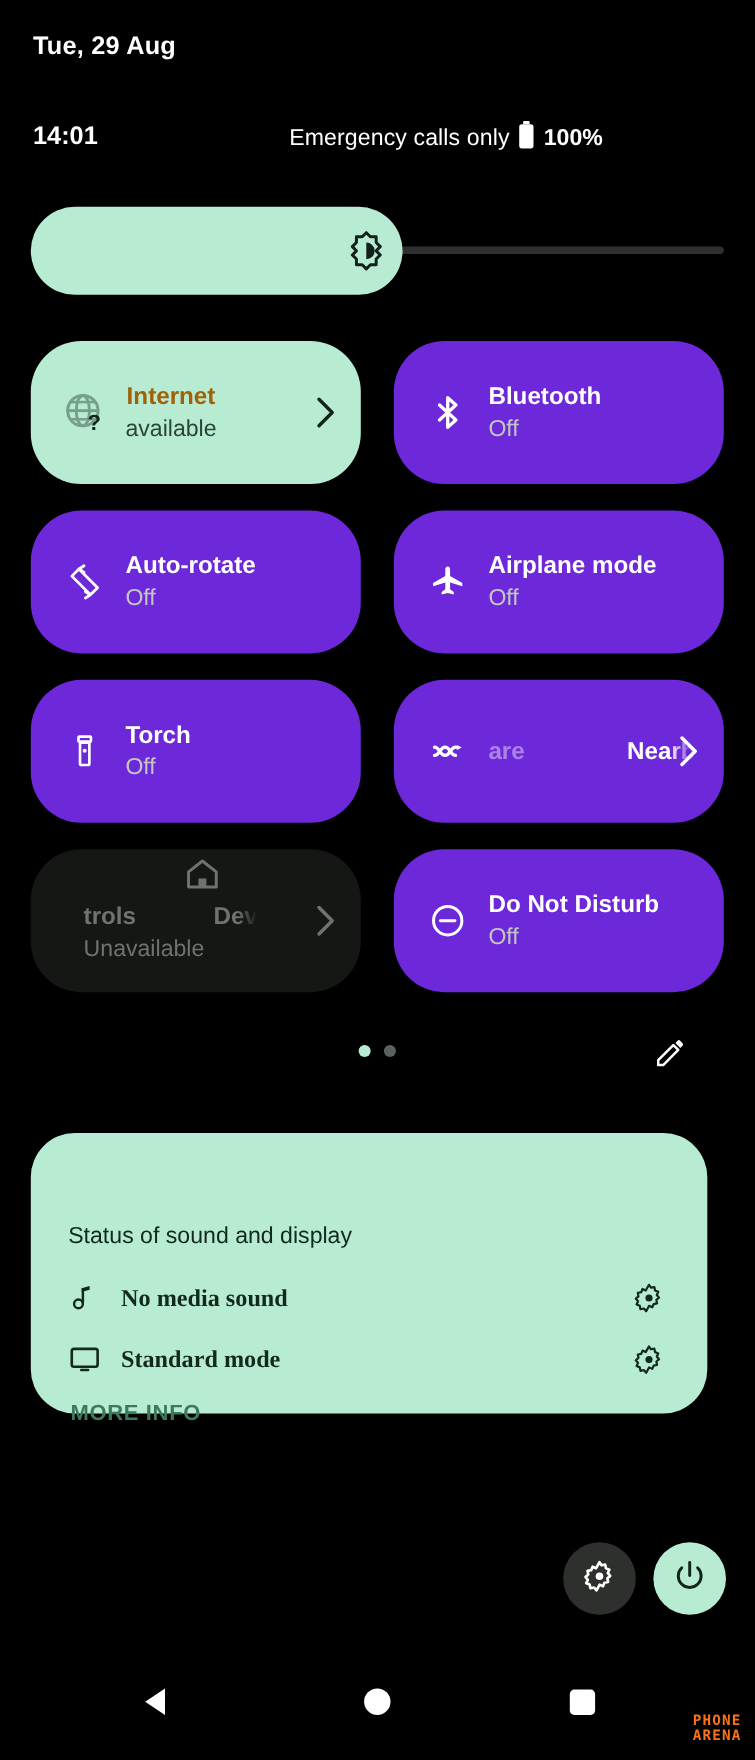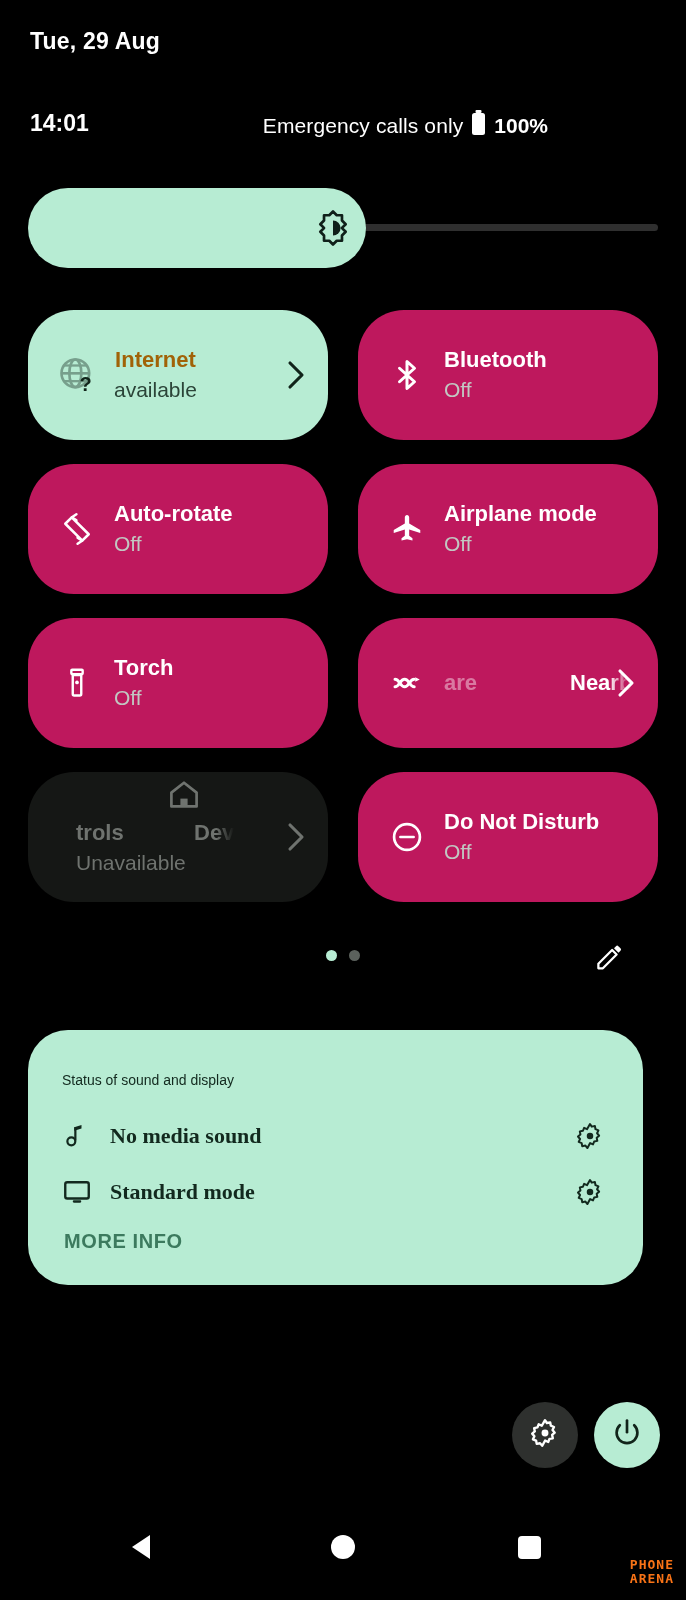--- a/index.html
+++ b/index.html
@@ -61,21 +61,21 @@
   .tiles {
     position: absolute; left: 28px; top: 310px;
     width: 630px;
     display: grid;
     grid-template-columns: 300px 300px;
     grid-gap: 24px 30px;
   }
   .tile {
     position: relative;
     height: 130px; border-radius: 46px;
-    background: #be185d;
+    background: #6d28d9;
     display: flex; align-items: center;
     padding-left: 26px;
     overflow: hidden;
   }
   .tile.active { background: #b7ecd3; }
   .tile.disabled { background: #151715; flex-direction: column; }
 
   .tile-icon {
     width: 46px; min-width: 46px; height: 46px;
     display: flex; align-items: center; justify-content: center;
@@ -118,21 +118,21 @@
   .dot.on { background: #b7ecd3; }
   .edit-btn { position: absolute; right: 62px; top: 2px; width: 30px; height: 30px; }
 
   
   .status-card {
     position: absolute; left: 28px; top: 1030px;
     width: 615px; height: 255px;
     border-radius: 40px; background: #b7ecd3;
     padding: 36px 34px 0 34px;
   }
-  .card-title { font-size: 14px; color: #12291e; line-height: 28px; margin-bottom: 14px; }
+  .card-title { font-size: 21px; color: #12291e; line-height: 28px; margin-bottom: 14px; margin-top: 44px; }
   .card-row {
     display: flex; align-items: center; height: 56px; font-family: Liberation Serif, serif;
   }
   .card-row-icon { width: 34px; min-width: 34px; display: flex; align-items: center; }
   .card-row-label {
     flex: 1; font-size: 22px; font-weight: bold; color: #12291e; padding-left: 14px;
   }
   .card-row-gear { width: 30px; height: 30px; margin-right: 4px; }
   .more-info {
     font-size: 20px; font-weight: bold; color: #3c7a5e;

